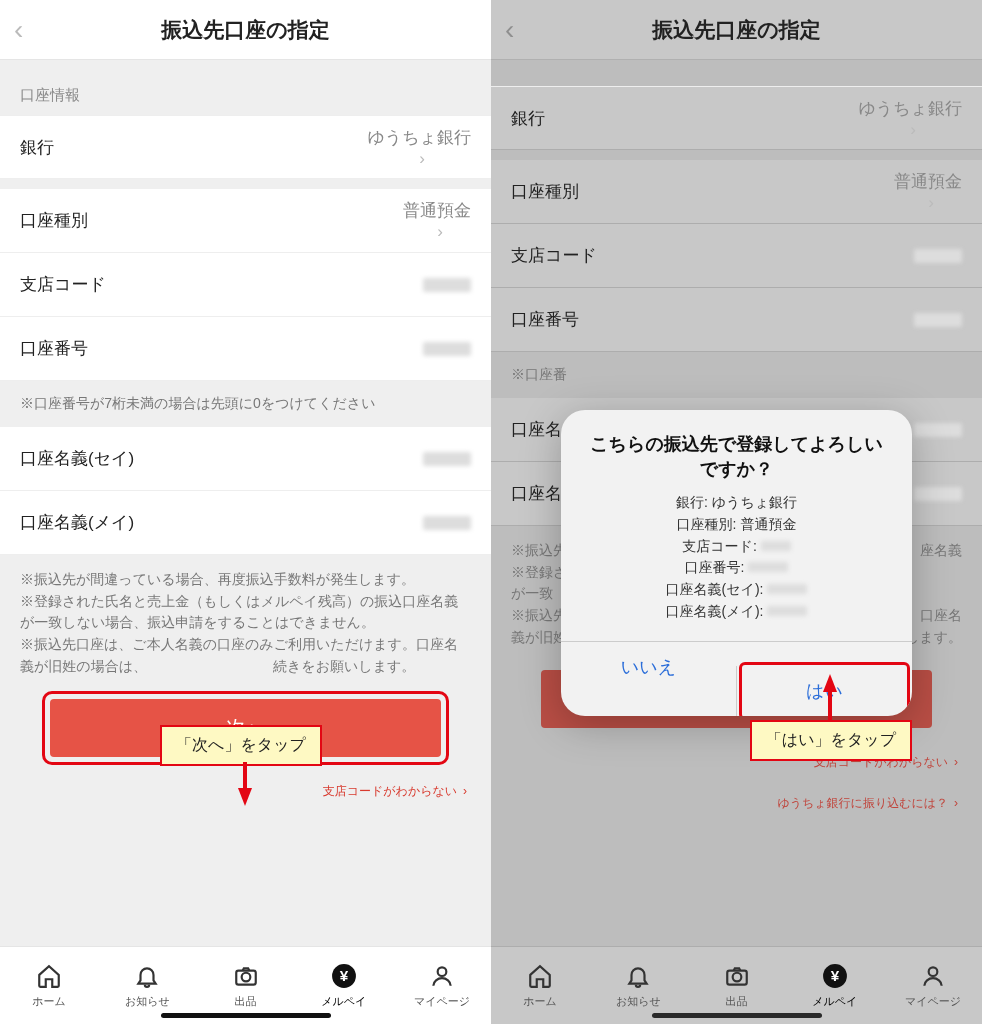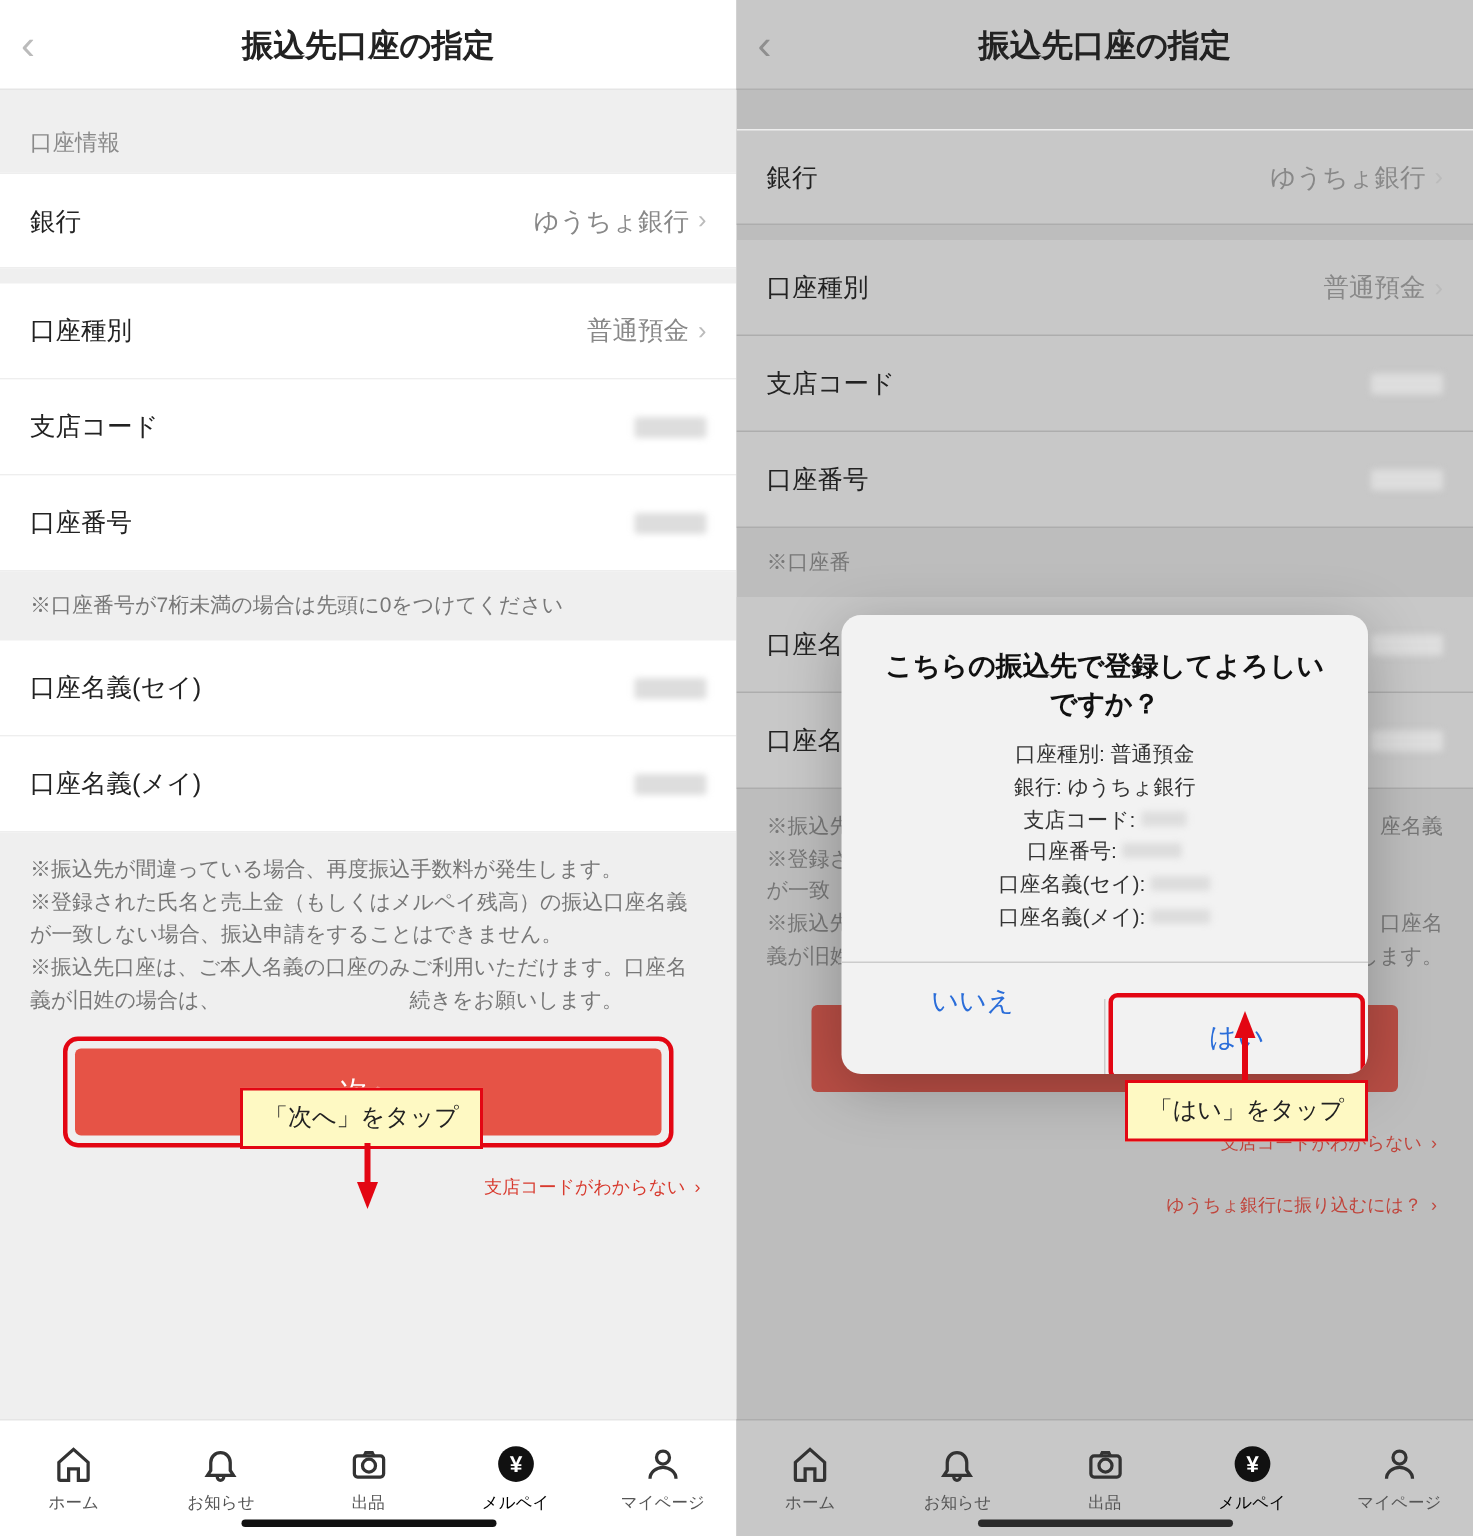--- a/index.html
+++ b/index.html
@@ -58,20 +58,21 @@
   font-size: 17px;
   color: #222;
   border-bottom: 1px solid #eee;
 }
 .screen-right .row { background: #c8c8c8; border-bottom-color: #adadad; }
 .row.first { border-top: 1px solid #eee; }
 .row-value {
   display: flex;
   align-items: center;
   color: #888;
+  flex-direction: column;
 }
 .chevron-right { margin-left: 6px; color: #bbb; font-size: 17px; }
 .gap { height: 10px; }
 .note {
   padding: 14px 20px;
   font-size: 14px;
   color: #777;
 }
 .disclaimer {
   padding: 14px 20px 10px 20px;
@@ -160,21 +161,21 @@
 .arrow-line {
   position: absolute;
   width: 4px;
   background: #e30613;
 }
 .modal {
   position: absolute;
   left: 70px; right: 70px;
   top: 350px;
   background: #f2f2f2;
-  border-radius: 13px;
+  border-radius: 24px;
   overflow: hidden;
   box-shadow: 0 8px 40px rgba(0,0,0,0.25);
 }
 .modal-title {
   text-align: center;
   font-size: 18px;
   font-weight: 600;
   padding: 22px 20px 10px 20px;
   color: #111;
   line-height: 1.4;
@@ -409,22 +410,22 @@
     <div class="link-row">
       <span>支店コードがわからない</span><span class="chev">›</span>
     </div>
     <div class="link-row">
       <span>ゆうちょ銀行に振り込むには？</span><span class="chev">›</span>
     </div>
 
     <div class="modal">
       <div class="modal-title">こちらの振込先で登録してよろしいですか？</div>
       <div class="modal-body">
+        <div>銀行: ゆうちょ銀行</div>
         <div>口座種別: 普通預金</div>
-        <div>銀行: ゆうちょ銀行</div>
         <div><span>支店コード:</span> <span class="blur-val" style="width:30px;height:10px"></span></div>
         <div><span>口座番号:</span> <span class="blur-val" style="width:40px;height:10px"></span></div>
         <div><span>口座名義(セイ):</span> <span class="blur-val" style="width:40px;height:10px"></span></div>
         <div><span>口座名義(メイ):</span> <span class="blur-val" style="width:40px;height:10px"></span></div>
       </div>
       <div class="modal-actions">
         <div class="modal-btn">
             <span>いいえ</span>
           </div>
         <div class="modal-btn" style="position:relative">

